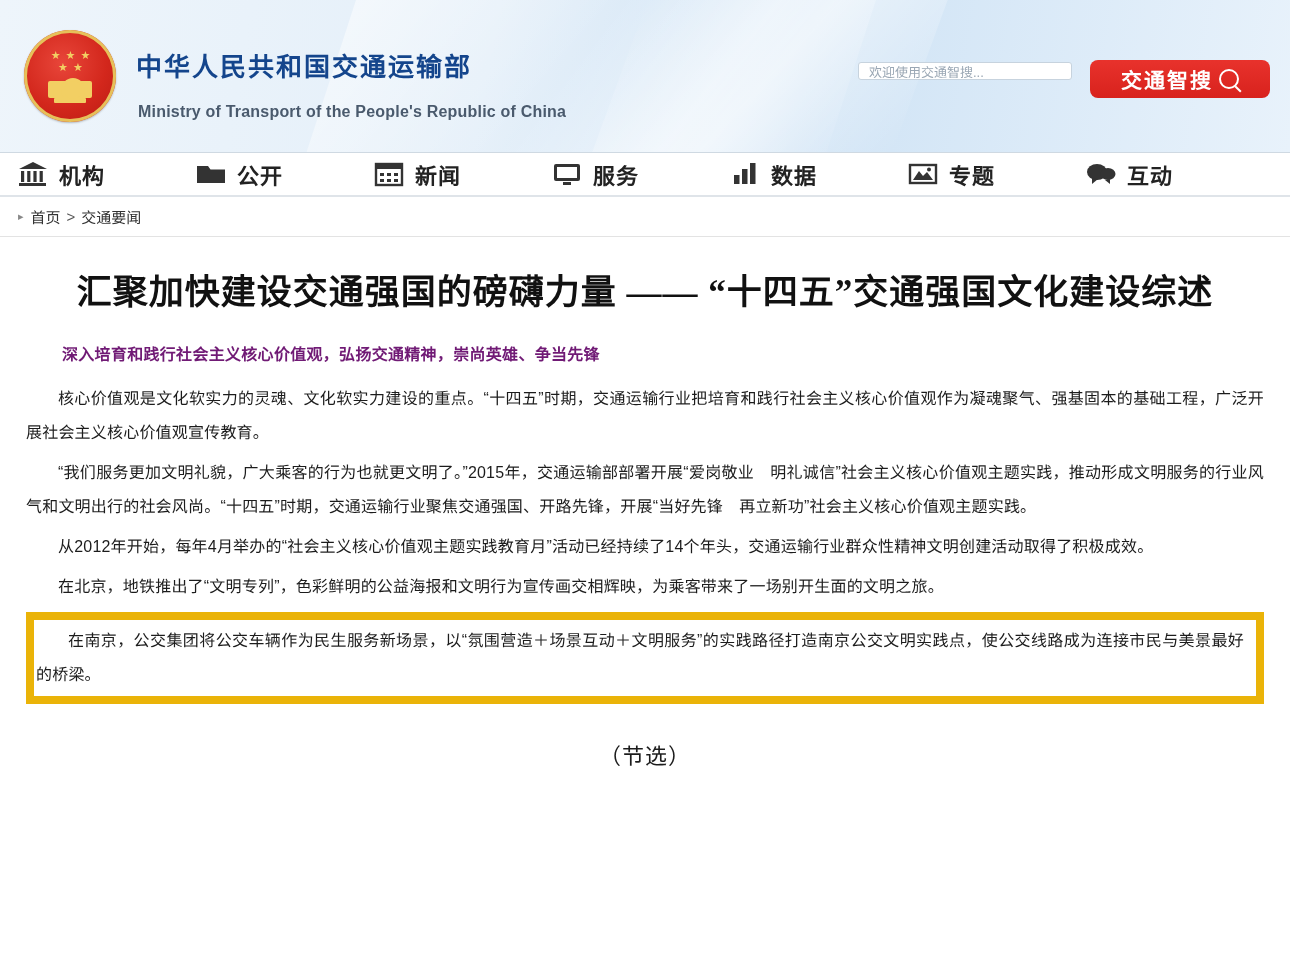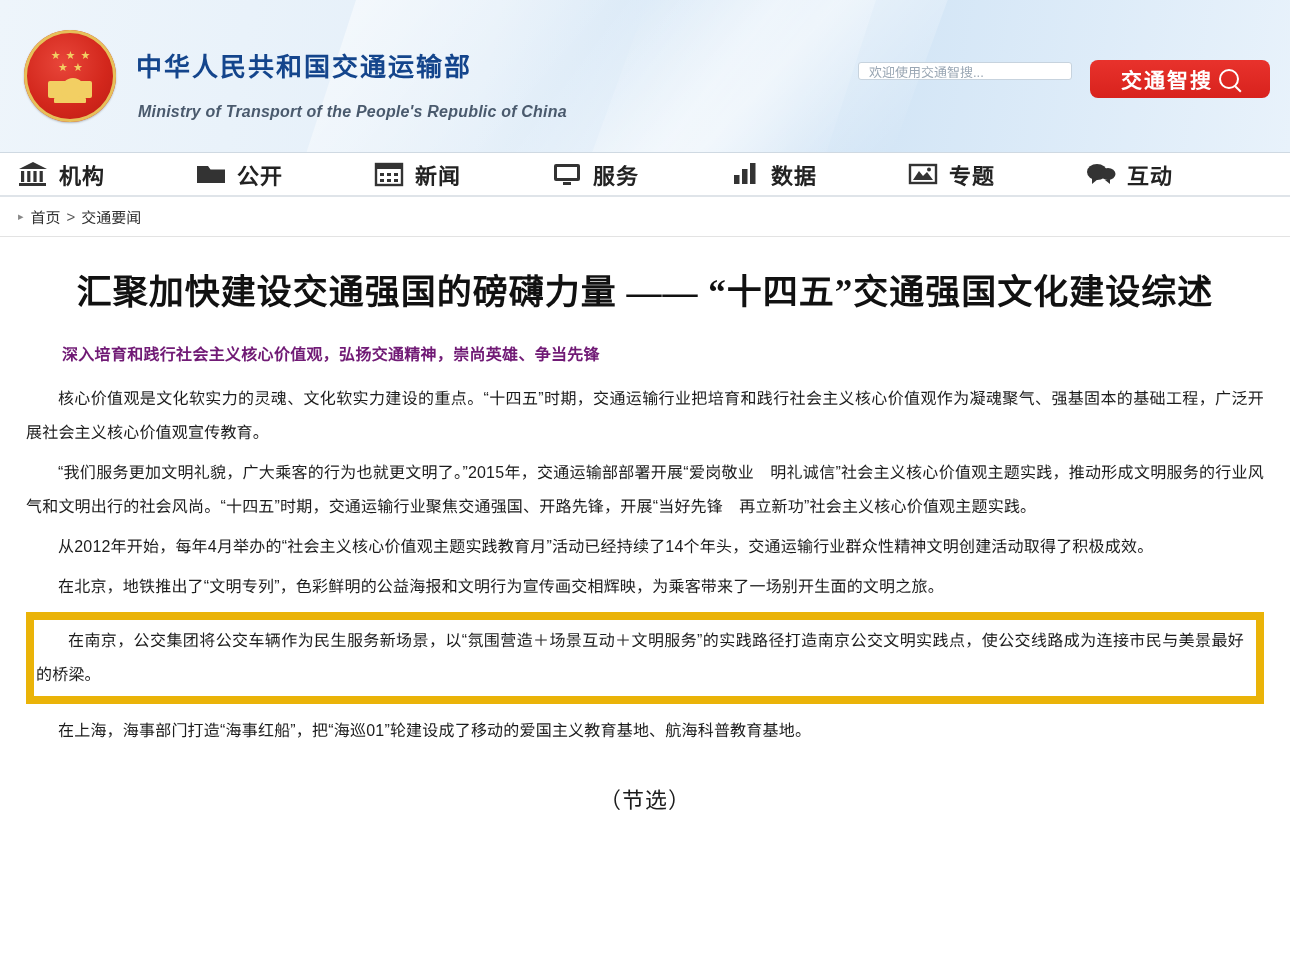--- a/index.html
+++ b/index.html
@@ -117,21 +117,20 @@
   }
   .site-subtitle {
     position: absolute;
     left: 138px;
     top: 103px;
     font-size: 16px;
     font-weight: bold;
     color: #4a5a6d;
     letter-spacing: 0.2px;
     white-space: nowrap;
-    font-style: italic;
   }
 
   .search-box {
     position: absolute;
     right: 218px;
     top: 62px;
     width: 214px;
     height: 18px;
     background: #ffffff;
     border: 1px solid #c7d3de;
@@ -414,16 +413,15 @@
 
 <div class="article">
   <div class="article-title">汇聚加快建设交通强国的磅礴力量 —— “十四五”交通强国文化建设综述</div>
   <div class="article-lead">深入培育和践行社会主义核心价值观，弘扬交通精神，崇尚英雄、争当先锋</div>
 
   <p class="para">核心价值观是文化软实力的灵魂、文化软实力建设的重点。“十四五”时期，交通运输行业把培育和践行社会主义核心价值观作为凝魂聚气、强基固本的基础工程，广泛开展社会主义核心价值观宣传教育。</p>
   <p class="para">“我们服务更加文明礼貌，广大乘客的行为也就更文明了。”2015年，交通运输部部署开展“爱岗敬业　明礼诚信”社会主义核心价值观主题实践，推动形成文明服务的行业风气和文明出行的社会风尚。“十四五”时期，交通运输行业聚焦交通强国、开路先锋，开展“当好先锋　再立新功”社会主义核心价值观主题实践。</p>
   <p class="para">从2012年开始，每年4月举办的“社会主义核心价值观主题实践教育月”活动已经持续了14个年头，交通运输行业群众性精神文明创建活动取得了积极成效。</p>
   <p class="para">在北京，地铁推出了“文明专列”，色彩鲜明的公益海报和文明行为宣传画交相辉映，为乘客带来了一场别开生面的文明之旅。</p>
   <p class="para highlight">在南京，公交集团将公交车辆作为民生服务新场景，以“氛围营造＋场景互动＋文明服务”的实践路径打造南京公交文明实践点，使公交线路成为连接市民与美景最好的桥梁。</p>
-  <p class="para">在上海，海事部门打造“海事红船”，把“海巡01”轮建设成了移动的爱国主义教育基地、航海科普教育基地。</p>
 
   <div class="excerpt">（节选）</div>
 </div>
 
 </body></html>

